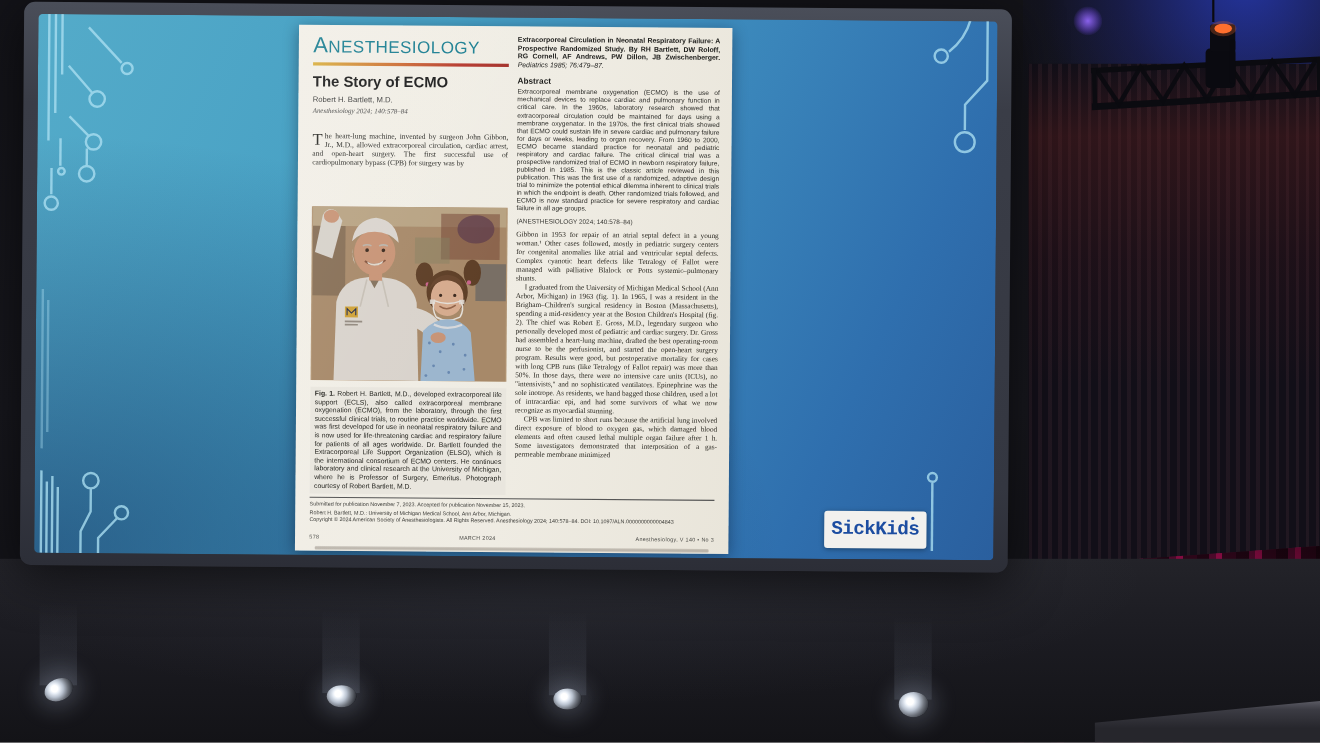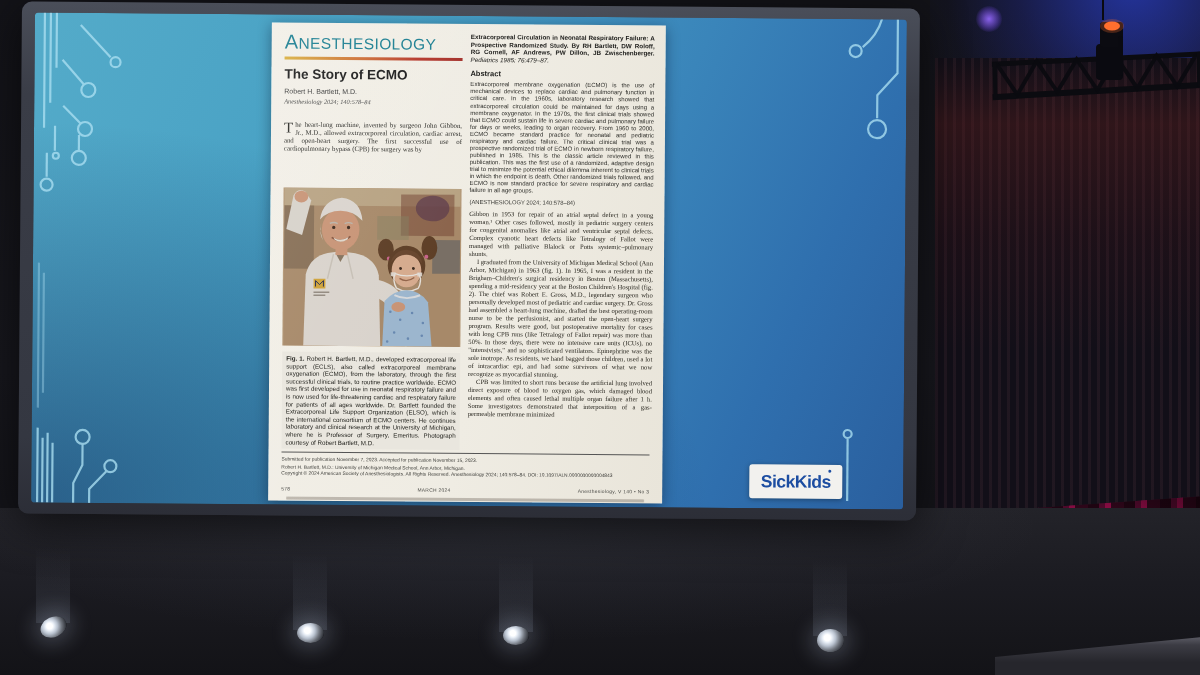--- a/index.html
+++ b/index.html
@@ -85,21 +85,21 @@
   .footnotes div{margin:0;}
   .fn2{margin-top:2px !important;}
   .pagefoot{position:absolute;left:13px;right:13px;top:464px;display:flex;justify-content:space-between;
     font-size:4.9px;color:#4a4a46;letter-spacing:.3px;}
   .ghost-line{position:absolute;left:18px;right:18px;top:474px;height:2.5px;border-radius:1px;
     background:rgba(115,105,95,.4);filter:blur(.6px);}
   
   .logo{position:absolute;left:718px;top:446px;width:93px;height:34px;border-radius:3px;
     background:#f2f1ee;display:flex;align-items:center;justify-content:center;
     box-shadow:0 1px 5px rgba(0,0,0,.35);}
-  .logo-text{color:#1c4da1;font-weight:700;font-size:17.5px;letter-spacing:-.5px;}
+  .logo-text{color:#1c4da1;font-weight:700;font-size:17.5px;letter-spacing:-.5px;font-family:Liberation Mono, monospace;}
   .logo-dot{position:absolute;right:11px;top:5px;width:3px;height:3px;border-radius:50%;background:#1c4da1;}
 </style>
 </head>
 <body>
 
 <div class="ceiling-glow"></div>
 <div class="purple-flare"></div>
 <div class="curtain-dark"></div>
 <div class="curtain-pink"></div>
 <div class="stage-floor"></div>

